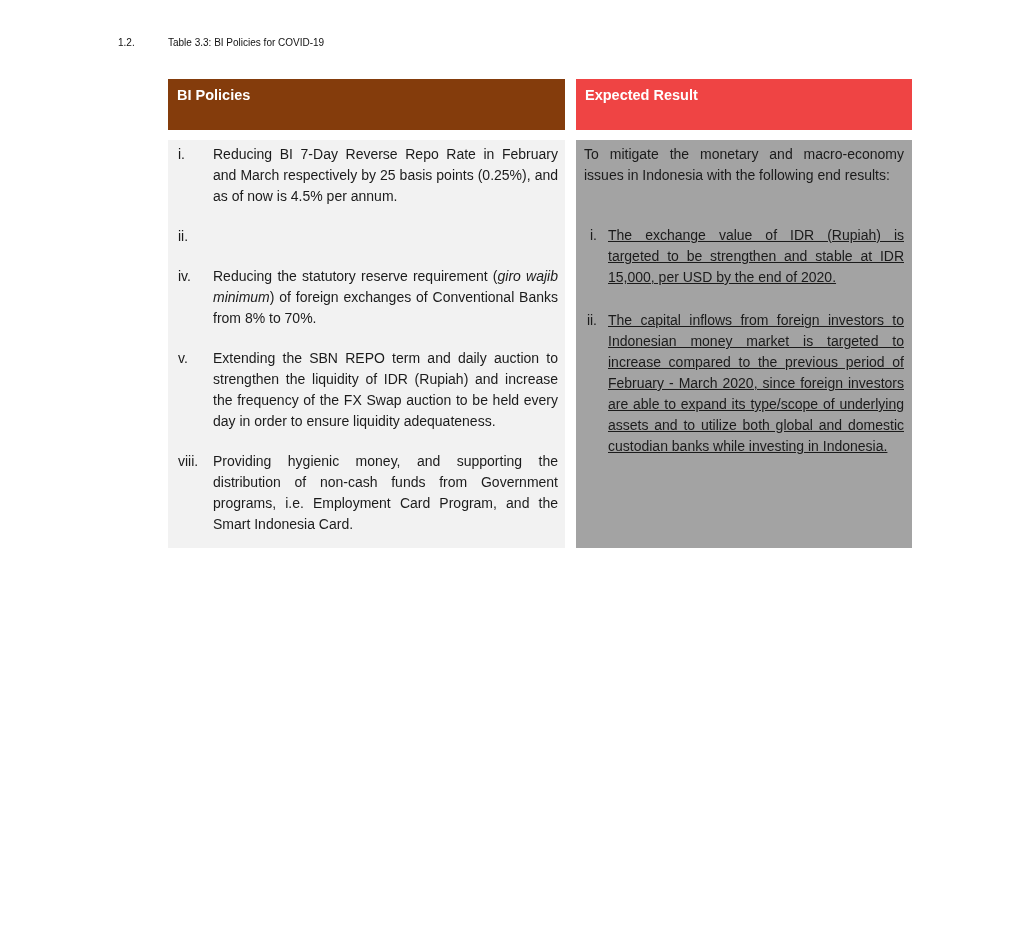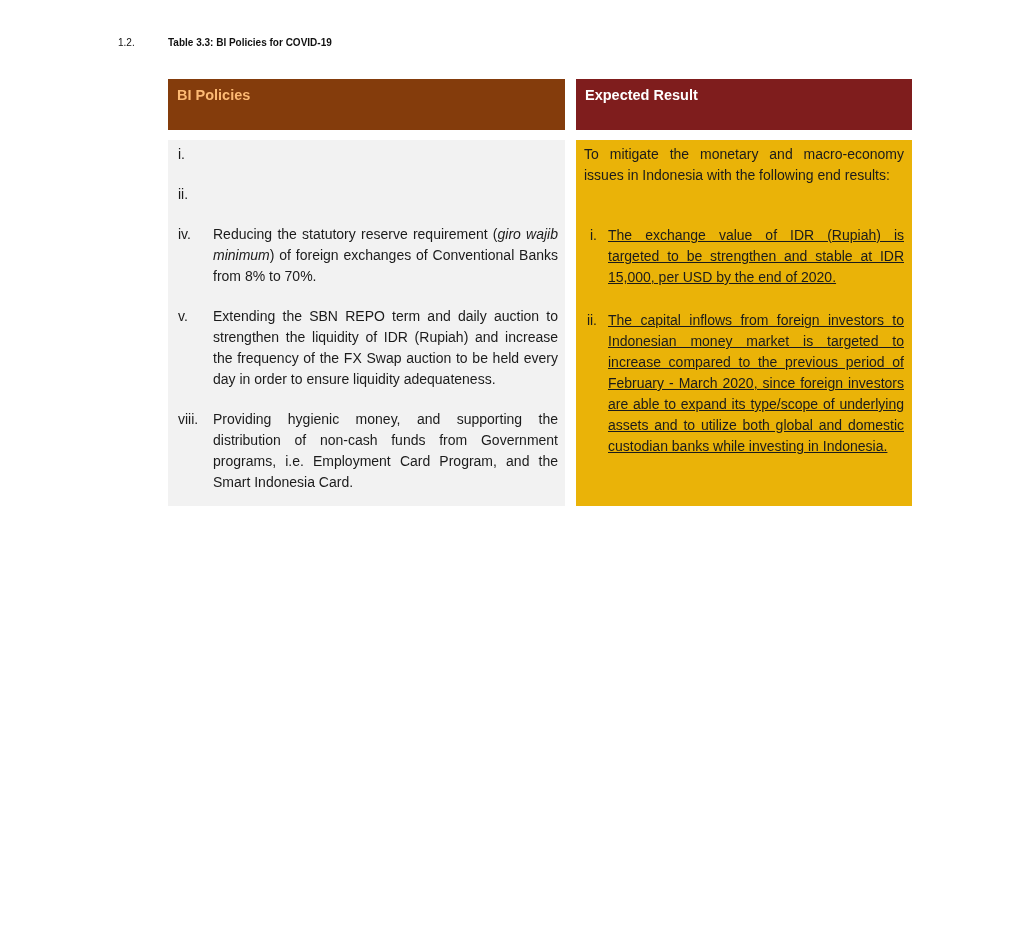--- a/index.html
+++ b/index.html
@@ -11,21 +11,21 @@
     -webkit-font-smoothing: antialiased;
   }
   .page { position: relative; width: 1024px; height: 943px; background: #ffffff; overflow: hidden; }
 
   
   .title-row {
     position: absolute; left: 118px; top: 33px;
     display: flex; font-size: 10px; line-height: 19px; color: #111;
   }
   .section-number { width: 50px; font-weight: 400; }
-  .doc-title { font-weight: 700; }
+  .doc-title { font-weight: 400; }
 
   
   .bi-table { position: absolute; left: 168px; top: 79px; width: 744px; }
   .header-row { display: flex; gap: 11px; }
   .header-cell {
     box-sizing: border-box; height: 51px;
     color: #ffffff; font-weight: 700; font-size: 14.5px; line-height: 18px;
     padding: 7px 9px 0 9px;
   }
   .header-cell.left  { width: 397px; }
@@ -57,46 +57,47 @@
 <div class="page">
 
   <div class="title-row">
     <span class="section-number">1.2.</span>
     <span class="doc-title">Table 3.3: BI Policies for COVID-19</span>
   </div>
 
   <div class="bi-table">
 
     <div class="header-row">
-      <div class="header-cell left" style="background: rgb(132, 60, 12); color: #fdba74;">BI Policies</div>
-      <div class="header-cell right" style="background: #7f1d1d; color: rgb(255, 255, 255);">Expected Result</div>
+      <div class="header-cell left" style="background: rgb(132, 60, 12); color: #ffffff;">BI Policies</div>
+      <div class="header-cell right" style="background: #ef4444; color: rgb(255, 255, 255);">Expected Result</div>
     </div>
 
     <div class="body-row">
       <div class="body-cell left" id="policies-cell" style="background: rgb(242, 242, 242); color: rgb(27, 27, 27);">
           <div class="pol-item">
             <span class="pol-marker">i.</span>
+            <span class="pol-text"><span>Reducing BI 7-Day Reverse Repo Rate in February and March respectively by 25 basis points (0.25%), and as of now is 4.5% per annum.</span></span>
           </div>
           <div class="pol-item">
             <span class="pol-marker">ii.</span>
           </div>
           <div class="pol-item">
             <span class="pol-marker">iv.</span>
             <span class="pol-text"><span>Reducing the statutory reserve requirement (</span><span class="it">giro wajib minimum</span><span>) of foreign exchanges of Conventional Banks from 8% to 70%.</span></span>
           </div>
           <div class="pol-item">
             <span class="pol-marker">v.</span>
             <span class="pol-text"><span>Extending the SBN REPO term and daily auction to strengthen the liquidity of IDR (Rupiah) and increase the frequency of the FX Swap auction to be held every day in order to ensure liquidity adequateness.</span></span>
           </div>
           <div class="pol-item">
             <span class="pol-marker">viii.</span>
             <span class="pol-text"><span>Providing hygienic money, and supporting the distribution of non-cash funds from Government programs, i.e. Employment Card Program, and the Smart Indonesia Card.</span></span>
           </div>
         </div>
-      <div class="body-cell right" style="background: #eab308; color: rgb(27, 27, 27);">
+      <div class="body-cell right" style="background: #a3a3a3; color: rgb(27, 27, 27);">
         <div class="expected-intro">To mitigate the monetary and macro-economy issues in Indonesia with the following end results:</div>
         <div id="results-list">
             <div class="res-item">
               <span class="res-marker">i.</span>
               <span class="res-text">The exchange value of IDR (Rupiah) is targeted to be strengthen and stable at IDR 15,000, per USD by the end of 2020.</span>
             </div>
             <div class="res-item">
               <span class="res-marker">ii.</span>
               <span class="res-text">The capital inflows from foreign investors to Indonesian money market is targeted to increase compared to the previous period of February - March 2020, since foreign investors are able to expand its type/scope of underlying assets and to utilize both global and domestic custodian banks while investing in Indonesia.</span>
             </div>

